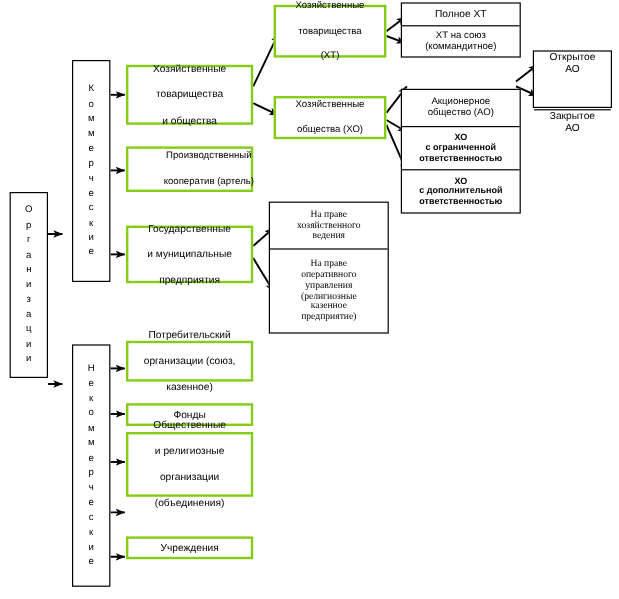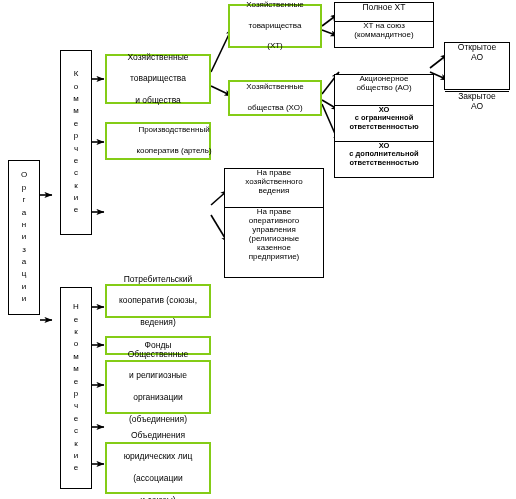--- a/index.html
+++ b/index.html
@@ -64,21 +64,21 @@
     background:#fff;
     display:flex;
     flex-direction:column;
   }
   .stack > .cell{
     box-sizing:border-box;
     flex:1 1 auto;
     display:flex;
     flex-direction:column;
     align-items:center;
-    justify-content:flex-start;
+    justify-content:center;
     text-align:center;
     line-height:1.12;
     color:#000;
   }
   .stack > .cell + .cell{border-top:1px solid #000;}
 
   svg.edges{
     position:absolute;
     left:0;top:0;
     width:516px;height:499px;
@@ -185,48 +185,47 @@
     <span class="ln">Хозяйственные</span>
     <span class="ln">товарищества</span>
     <span class="ln">и общества</span>
   </div>
 
   <div class="box s8" style="left:105px;top:122px;width:106px;height:38px;padding-left:32px;">
     <span class="ln">Производственный</span>
     <span class="ln">кооператив (артель)</span>
   </div>
 
+  <div class="box s85" style="left:105px;top:188px;width:106px;height:48px;">
+    <span class="ln">Государственные</span>
+    <span class="ln">и муниципальные</span>
+    <span class="ln">предприятия</span>
+  </div>
 
   <div class="box s85" style="left:105px;top:284px;width:106px;height:34px;">
     <span class="ln">Потребительский</span>
-    <span class="ln">кооператив (союзы,</span>
-    <span class="ln">ведения)</span>
+    <span class="ln">организации (союз,</span>
+    <span class="ln">казенное)</span>
   </div>
 
   <div class="box s85" style="left:105px;top:336px;width:106px;height:19px;">
     <span class="ln">Фонды</span>
   </div>
 
   <div class="box s85" style="left:105px;top:360px;width:106px;height:54px;">
     <span class="ln">Общественные</span>
     <span class="ln">и религиозные</span>
     <span class="ln">организации</span>
     <span class="ln">(объединения)</span>
   </div>
 
   <div class="box s85" style="left:105px;top:418px;width:106px;height:19px;margin-top:29px;">
     <span class="ln">Учреждения</span>
   </div>
 
-  <div class="box s85" style="left:105px;top:442px;width:106px;height:52px;">
-    <span class="ln">Объединения</span>
-    <span class="ln">юридических лиц</span>
-    <span class="ln">(ассоциации</span>
-    <span class="ln">и союзы)</span>
-  </div>
 
   <div class="box s8" style="left:228px;top:4px;width:94px;height:44px;">
     <span class="ln">Хозяйственные</span>
     <span class="ln">товарищества</span>
     <span class="ln">(ХТ)</span>
   </div>
 
   <div class="box s8" style="left:228px;top:80px;width:94px;height:36px;">
     <span class="ln">Хозяйственные</span>
     <span class="ln">общества (ХО)</span>
@@ -263,21 +262,21 @@
     <div class="cell s85">
       <span class="ln">Открытое</span>
       <span class="ln">АО</span>
     </div>
     <div class="cell s85">
       <span class="ln">Закрытое</span>
       <span class="ln">АО</span>
     </div>
   </div>
 
-  <div class="stack" style="left:224px;top:168px;width:100px;height:110px;">
+  <div class="stack" style="left:224px;top:168px;width:100px;height:110px;font-family:Liberation Serif, serif;">
     <div class="cell s8" style="flex:0 0 38px;">
       <span class="ln">На праве</span>
       <span class="ln">хозяйственного</span>
       <span class="ln">ведения</span>
     </div>
     <div class="cell s8">
       <span class="ln">На праве</span>
       <span class="ln">оперативного</span>
       <span class="ln">управления</span>
       <span class="ln">(религиозные</span>

